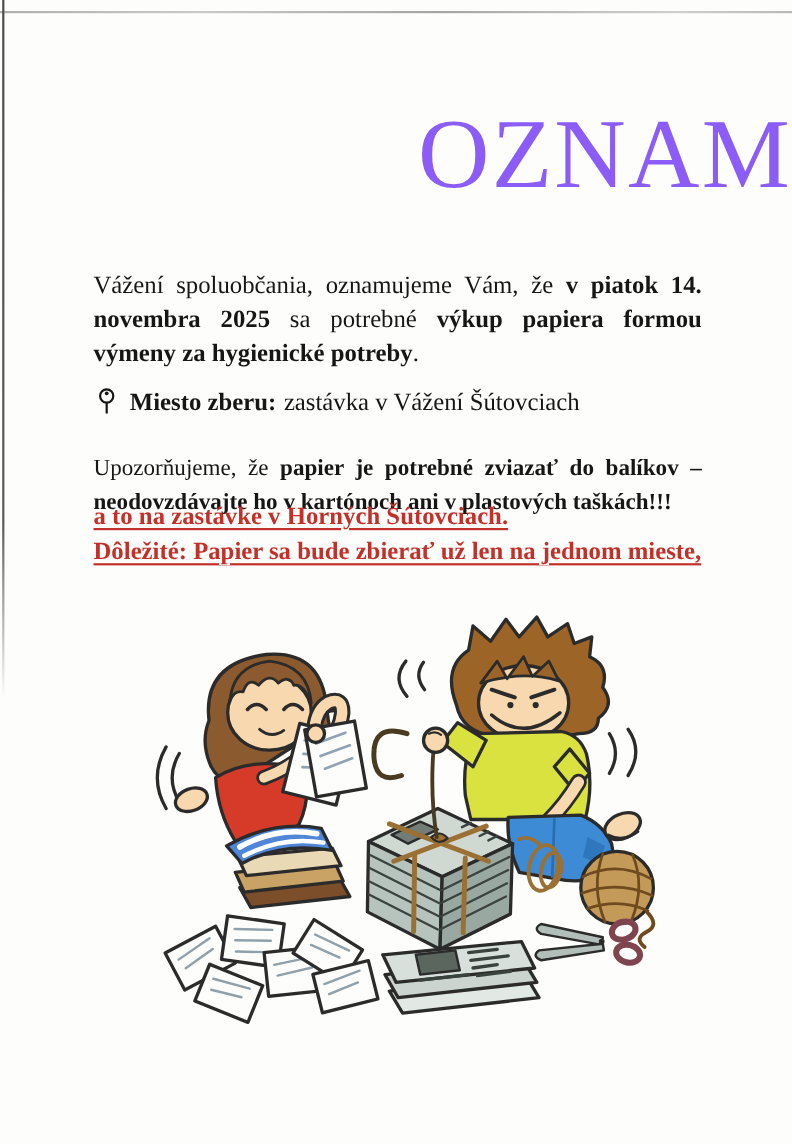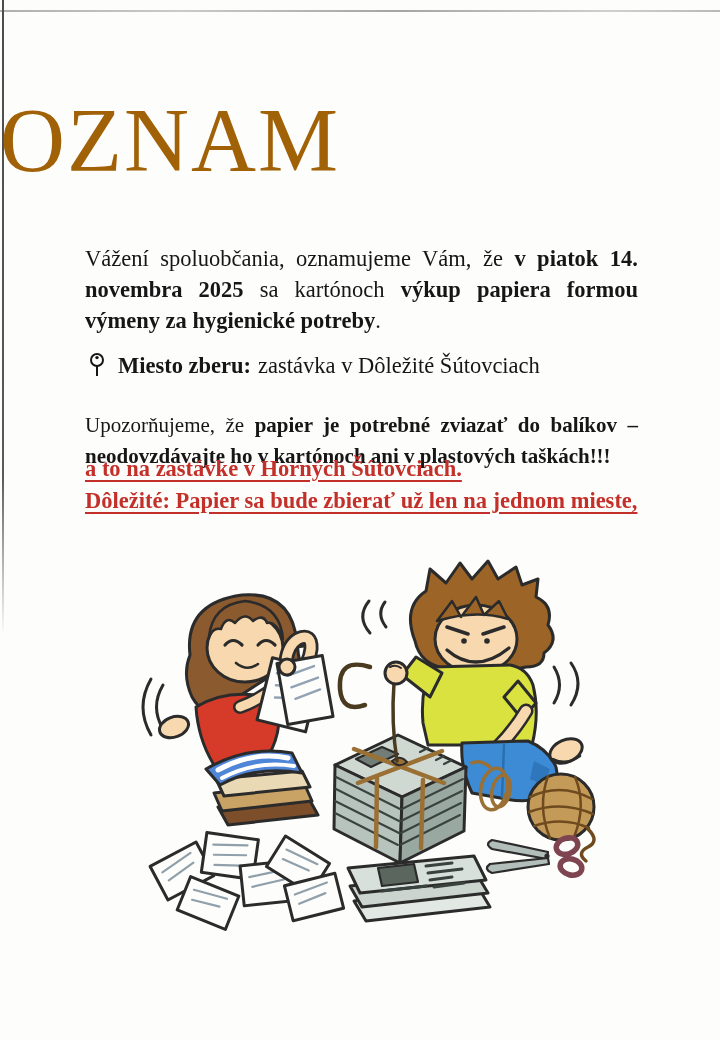--- a/index.html
+++ b/index.html
@@ -16,23 +16,23 @@
     position:absolute;top:10px;left:0;width:100%;height:2px;
     background:linear-gradient(90deg,#9c9c9c,#bdbdbd 25%,#8f8f8f 55%,#c4c4c4 85%,#a8a8a8);
     opacity:.8;
   }
   .scan-left{
     position:absolute;top:0;left:2px;width:2px;height:635px;
     background:linear-gradient(180deg,#4c4c4c 0%,#5a5a5a 75%,rgba(110,110,110,0) 100%);
   }
   .poster-title{
     position:absolute;top:96px;left:0;width:100%;
-    text-align:left;
+    text-align:right;
     font-size:90px;line-height:1;letter-spacing:2px;
-    color:#a16207;
+    color:#8b5cf6;
   }
   .intro{
     position:absolute;top:220px;left:85px;width:553px;
     font-size:22.5px;line-height:31px;text-align:justify;
   }
   b{font-weight:bold;}
   .details{position:absolute;top:322px;left:86px;margin-top:28px;}
   .detail-row{display:flex;align-items:center;height:31px;font-size:22.5px;}
   .detail-icon{width:22px;height:28px;margin-right:10px;display:flex;align-items:center;justify-content:center;flex:0 0 22px;}
   .detail-label{font-weight:bold;margin-right:7px;white-space:nowrap;}
@@ -56,33 +56,33 @@
 </head>
 <body>
 
 <div class="page">
 
   <div class="scan-top"></div>
   <div class="scan-left"></div>
 
   <div class="poster-title">OZNAM</div>
 
-  <p class="intro"><span>Vážení spoluobčania, oznamujeme Vám, že </span><b>v piatok 14. novembra 2025</b><span> sa kartónoch </span><b>výkup papiera formou výmeny za hygienické potreby</b><span>.</span></p>
+  <p class="intro"><span>Vážení spoluobčania, oznamujeme Vám, že </span><b>v piatok 14. novembra 2025</b><span> sa potrebné </span><b>výkup papiera formou výmeny za hygienické potreby</b><span>.</span></p>
 
   <div class="details">
     <div class="detail-row">
       <span class="detail-icon">
         <svg viewBox="0 0 20 28" width="20" height="28">
           <circle cx="10" cy="8" r="6" fill="none" stroke="#161616" stroke-width="2"></circle>
           <circle cx="10" cy="5.6" r="1.7" fill="#161616"></circle>
           <line x1="10" y1="14" x2="10" y2="24" stroke="#161616" stroke-width="2"></line>
         </svg>
       </span>
       <span class="detail-label">Miesto zberu:</span>
-      <span class="detail-value">zastávka v Dôležité Šútovciach</span>
+      <span class="detail-value">zastávka v Vážení Šútovciach</span>
     </div>
   </div>
 
   <p class="warning"><span>Upozorňujeme, že </span><b>papier je potrebné zviazať do balíkov – neodovzdávajte ho v kartónoch ani v plastových taškách!!!</b></p>
 
   <div class="important">
     <div class="important-line">a to na zastávke v Horných Šútovciach.</div>
     <div class="important-line">Dôležité: Papier sa bude zbierať už len na jednom mieste,</div>
   </div>
 

